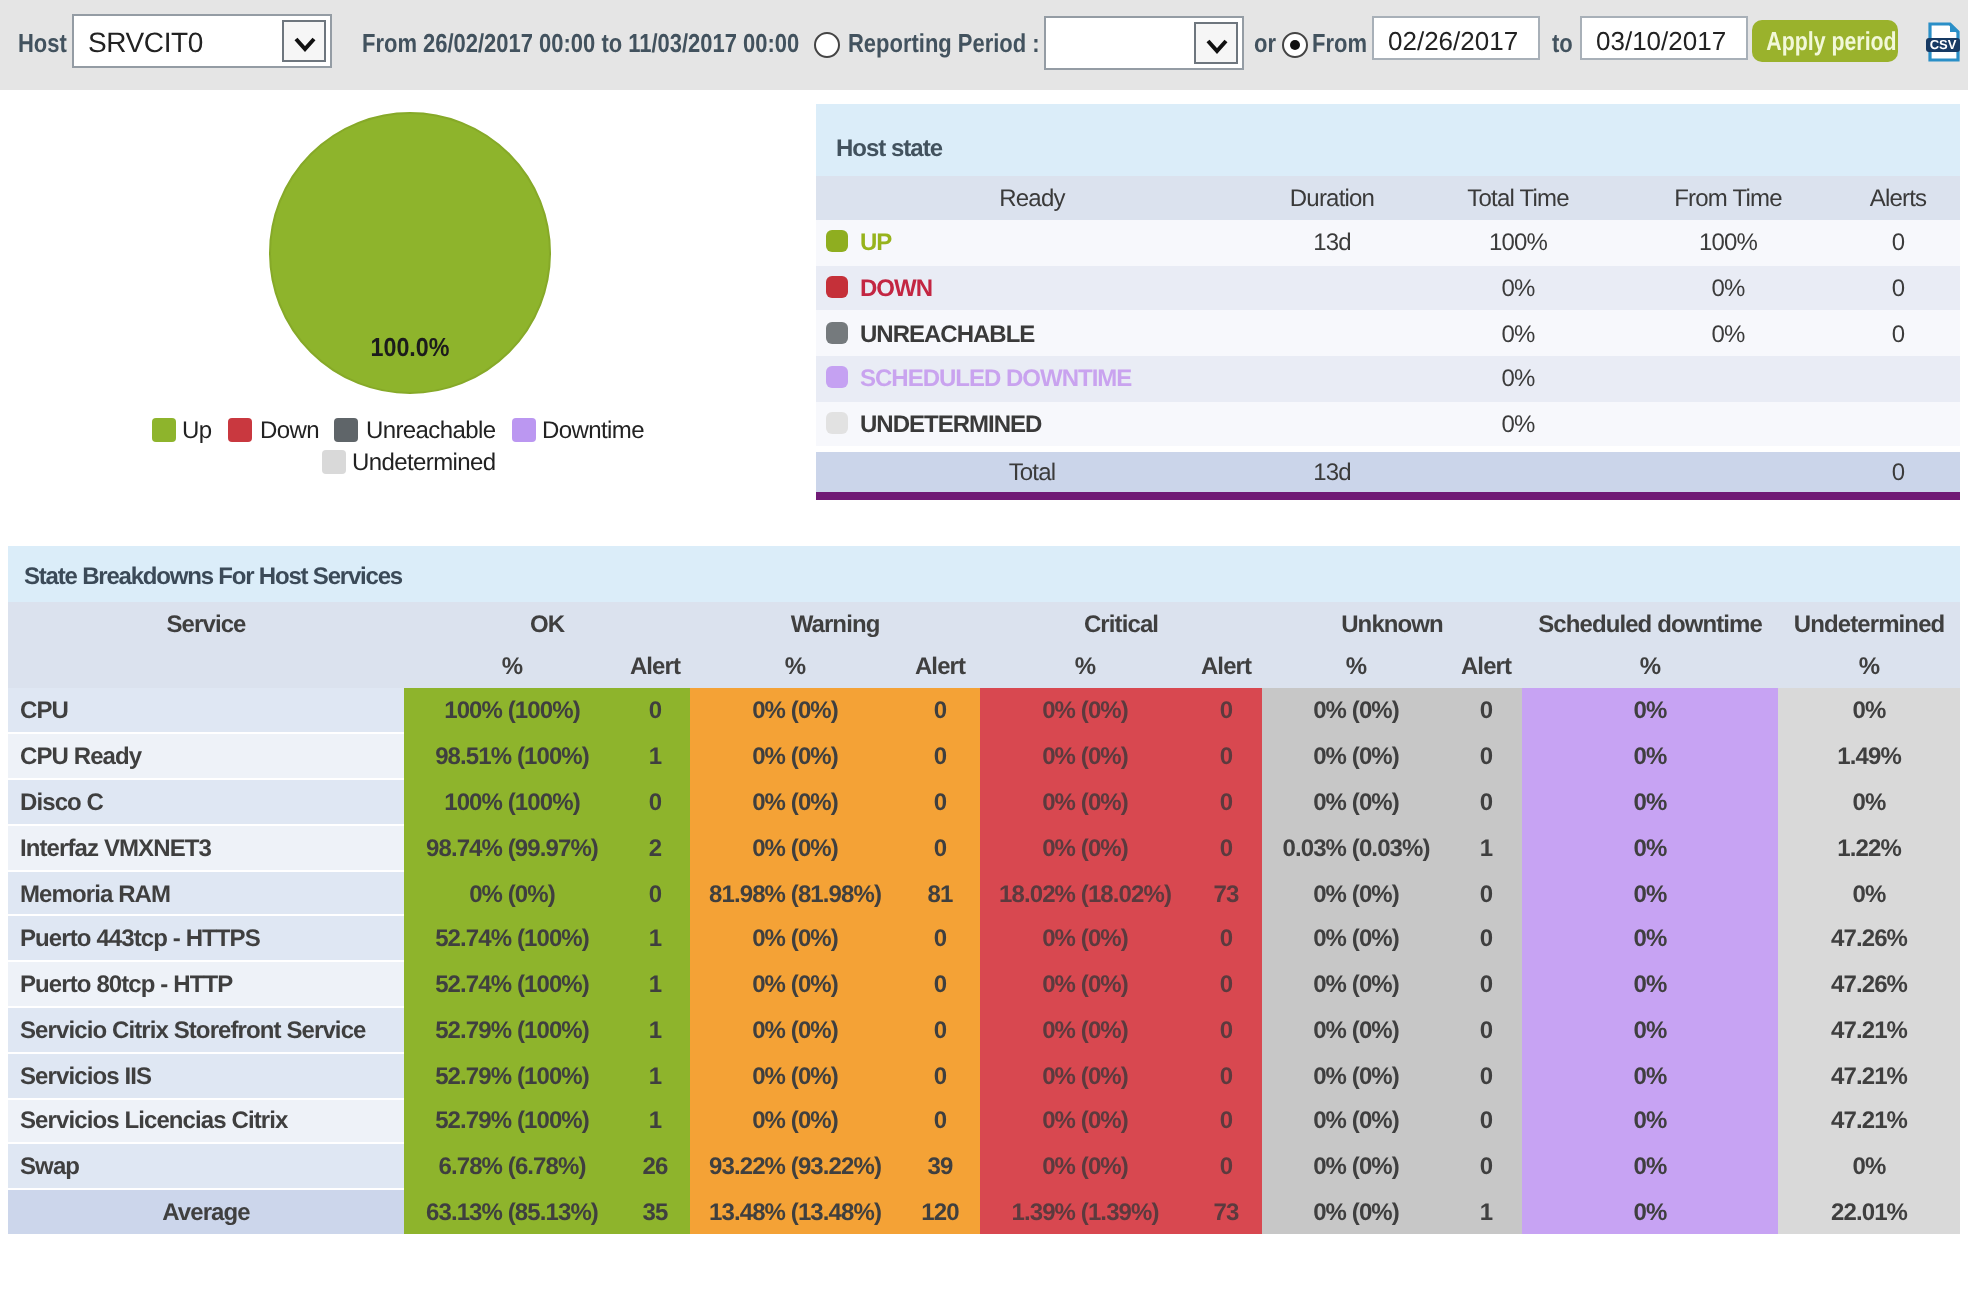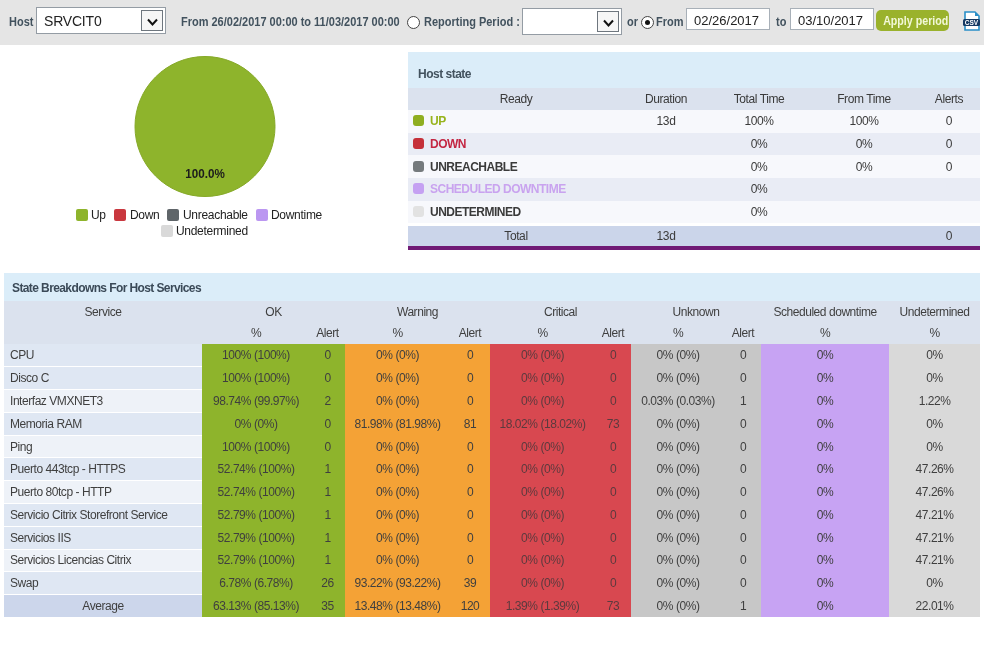--- a/index.html
+++ b/index.html
@@ -32,21 +32,21 @@
 #hosttbl td.st { text-align:left; padding-left:5px; font-weight:bold; letter-spacing:-0.5px; }
 #hosttbl tr.r1 td { background:#f7f8fc; }
 #hosttbl tr.r2 td { background:#e9ecf5; }
 #hosttbl tr.gap td { background:#fff; height:3px; }
 #hosttbl tr.tot td { background:#cbd5ea; height:21.5px; border-bottom:4px solid #701a75; }
 .stsq { display:inline-block; width:11px; height:11px; border-radius:3px; margin-right:6px; vertical-align:-1px; }
 
 
 #svcpanel { position:absolute; left:4px; top:261px; width:976px;margin-top:12px; }
 #svcpanel .title { height:28px; background:#dbedf9; font-weight:bold; font-size:12px; letter-spacing:-0.6px; color:#3b4a58; padding:8px 0 0 8px; }
-#svctbl { width:976px; border-collapse:collapse; table-layout:fixed; font-size:12px; letter-spacing:-0.45px; color:#3f3f3f; }
+#svctbl { width:976px; border-collapse:collapse; table-layout:fixed; font-size:12px; letter-spacing:-0.45px; color:#3f3f3f;font-weight:bold; }
 #svctbl td { padding:0; text-align:center; overflow:hidden; white-space:nowrap; }
 #svctbl tr.h1 td { background:#dbe2ee; height:21px; }
 #svctbl tr.h2 td { background:#dbe2ee; height:22px; }
 #svctbl tr.d td { height:22.79px; }
 #svctbl td.svc { text-align:left; padding-left:6px; }
 #svctbl tr.o td.svc { background:#dfe7f3; border-bottom:1px solid #fff; }
 #svctbl tr.e td.svc { background:#eef2f8; border-bottom:1px solid #fff; }
 #svctbl tr.avg td.svc { background:#ccd6eb; text-align:center; padding-left:0; }
 td.g { background:#8eb42c; }
 td.or { background:#f4a236; }
@@ -222,20 +222,33 @@
           <td class="g">0</td>
           <td class="or">0% (0%)</td>
           <td class="or">0</td>
           <td class="r">0% (0%)</td>
           <td class="r">0</td>
           <td class="u">0% (0%)</td>
           <td class="u">0</td>
           <td class="p">0%</td>
           <td class="w">0%</td>
         </tr>
+    <tr class="d e">
+          <td class="svc">CPU Ready</td>
+          <td class="g">98.51% (100%)</td>
+          <td class="g">1</td>
+          <td class="or">0% (0%)</td>
+          <td class="or">0</td>
+          <td class="r">0% (0%)</td>
+          <td class="r">0</td>
+          <td class="u">0% (0%)</td>
+          <td class="u">0</td>
+          <td class="p">0%</td>
+          <td class="w">1.49%</td>
+        </tr>
     <tr class="d o">
           <td class="svc">Disco C</td>
           <td class="g">100% (100%)</td>
           <td class="g">0</td>
           <td class="or">0% (0%)</td>
           <td class="or">0</td>
           <td class="r">0% (0%)</td>
           <td class="r">0</td>
           <td class="u">0% (0%)</td>
           <td class="u">0</td>
@@ -256,33 +269,20 @@
           <td class="w">1.22%</td>
         </tr>
     <tr class="d o">
           <td class="svc">Memoria RAM</td>
           <td class="g">0% (0%)</td>
           <td class="g">0</td>
           <td class="or">81.98% (81.98%)</td>
           <td class="or">81</td>
           <td class="r">18.02% (18.02%)</td>
           <td class="r">73</td>
-          <td class="u">0% (0%)</td>
-          <td class="u">0</td>
-          <td class="p">0%</td>
-          <td class="w">0%</td>
-        </tr>
-    <tr class="d e">
-          <td class="svc">Ping</td>
-          <td class="g">100% (100%)</td>
-          <td class="g">0</td>
-          <td class="or">0% (0%)</td>
-          <td class="or">0</td>
-          <td class="r">0% (0%)</td>
-          <td class="r">0</td>
           <td class="u">0% (0%)</td>
           <td class="u">0</td>
           <td class="p">0%</td>
           <td class="w">0%</td>
         </tr>
     <tr class="d o">
           <td class="svc">Puerto 443tcp - HTTPS</td>
           <td class="g">52.74% (100%)</td>
           <td class="g">1</td>
           <td class="or">0% (0%)</td>

